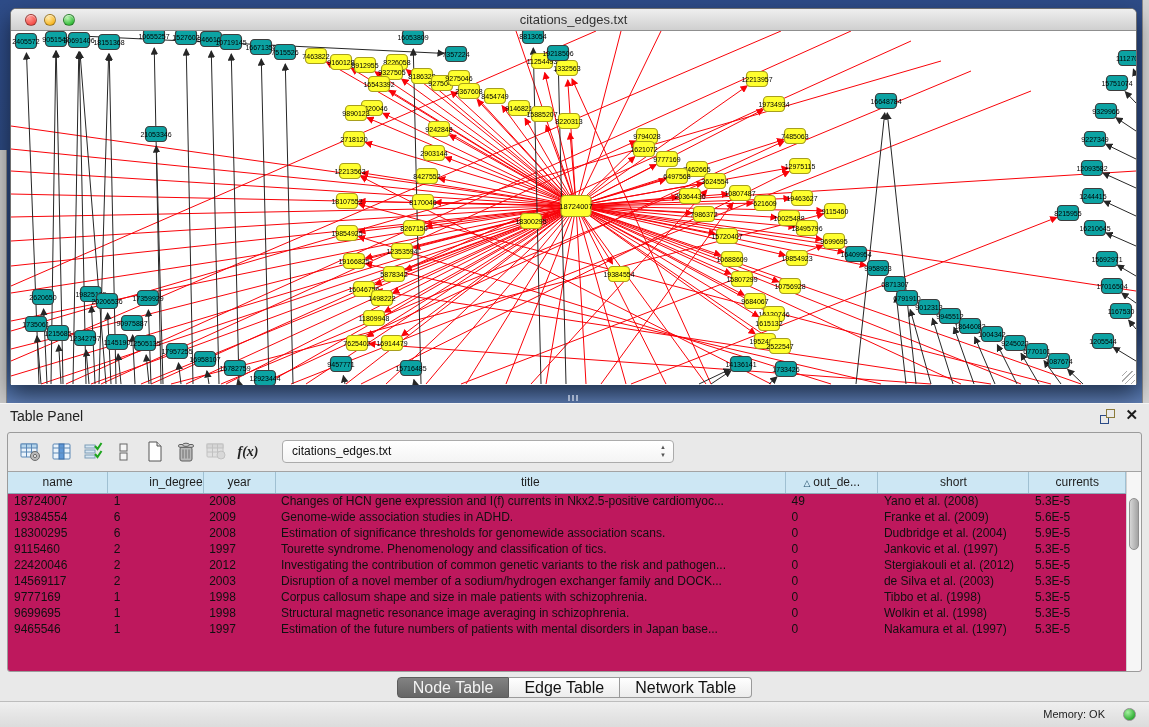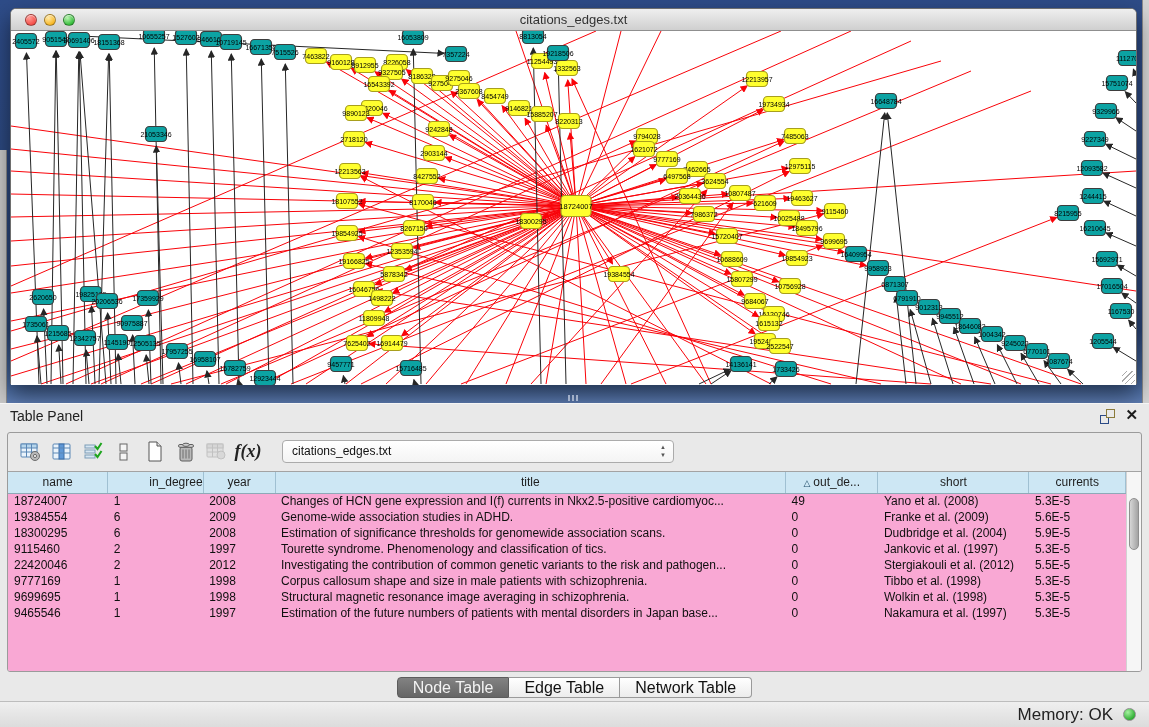--- a/index.html
+++ b/index.html
@@ -41,29 +41,29 @@
   .float-icon .sq1 { position:absolute; left:0; bottom:0; width:9px; height:9px; border:1px solid #2b4a86; background:#e9e9e9; }
   .float-icon .sq2 { position:absolute; right:0; top:0; width:9px; height:9px; border:1px solid #8a7a3a; background:#e9e9e9; }
   .close-icon { position:absolute; right:11px; top:2px; font-size:15px; font-weight:bold; color:#1b1b1b; cursor:default; }
 
   .panel-box { position:absolute; left:7px; right:7px; top:28px; height:240px;
     border:1px solid #9b9b9b; border-radius:3px; background:#e9e9e9; overflow:hidden; }
   .toolbar { height:37px; display:flex; align-items:center; padding-left:10px; }
   .tool-btn { width:26px; height:26px; margin-right:5px; display:flex; align-items:center;
     justify-content:center; border-radius:3px; }
   .tool-btn.fx { font-family:"Liberation Serif", serif; font-style:italic; font-weight:bold;
-    font-size:18px; color:#222; }
+    font-size:14px; color:#222; }
   .combo { margin-left:16px; width:392px; height:23px; background:linear-gradient(#ffffff,#f4f4f4);
     border:1px solid #ababab; border-radius:4px; position:relative; font-size:12px; color:#111; }
   .combo .val { position:absolute; left:9px; top:0; line-height:21px; }
   .combo .arrows { position:absolute; right:7px; top:2px; font-size:6px; line-height:8px;
     color:#555; text-align:center; }
 
   .table-wrap { position:absolute; left:0; right:0; top:38px; bottom:0;
-    background:#f9a8d4; border-top:1px solid #a3a3a3; }
+    background:#be185d; border-top:1px solid #a3a3a3; }
   table { border-collapse:collapse; table-layout:fixed; font-size:12px; width:1118px; }
   th { height:21px; background:#cde7f4; border-right:1px solid #9fc0d2;
     border-bottom:1px solid #8ea9b8; font-weight:normal; color:#1d1d1d; text-align:center;
     overflow:hidden; white-space:nowrap; }
   th .sort { font-size:9px; margin-right:3px; color:#1d4a66; }
   td { height:16px; padding:0 2px 0 6px; color:#101010; white-space:nowrap; overflow:hidden; }
   .vscroll { position:absolute; right:0; top:0; bottom:0; width:15px; background:#f6f6f6;
     border-left:1px solid #d2d2d2; }
   .vthumb { position:absolute; left:2px; right:2px; top:26px; height:52px; border-radius:6px;
     background:linear-gradient(90deg,#d6d6d6,#a3a3a3); border:1px solid #8f8f8f; }
@@ -71,21 +71,21 @@
   .tabs { position:absolute; left:0; right:0; top:273px; height:24px;
     display:flex; justify-content:center; }
   .seg { height:21px; line-height:20px; padding:0 15px; font-size:16px; color:#111;
     background:linear-gradient(#ffffff,#ececec); border:1px solid #9a9a9a; border-left:none; }
   .seg:first-child { border-left:1px solid #9a9a9a; border-radius:4px 0 0 4px; }
   .seg:last-child { border-radius:0 4px 4px 0; }
   .seg.active { background:linear-gradient(#828282,#666666); color:#f3f3f3; border-color:#5c5c5c; }
 
   .status-bar { position:absolute; left:0; bottom:0; width:100%; height:26px;
     background:linear-gradient(#efefef,#dcdcdc); border-top:1px solid #bdbdbd; }
-  .mem-label { position:absolute; right:36px; line-height:25px; font-size:17px; color:#222; }
+  .mem-label { position:absolute; right:44px; line-height:25px; font-size:11px; color:#222; }
   .mem-dot { position:absolute; right:13px; top:6px; width:13px; height:13px; border-radius:50%;
     border:1px solid #8f8f8f;
     background:radial-gradient(circle at 35% 30%, #a5f2a0, #2fae33 72%); }
 </style>
 </head>
 <body>
 
 <div id="stage">
 
   <div id="desktop">
@@ -935,20 +935,29 @@
               <tr>
                 <td>22420046</td>
                 <td>2</td>
                 <td>2012</td>
                 <td>Investigating the contribution of common genetic variants to the risk and pathogen...</td>
                 <td>0</td>
                 <td>Stergiakouli et al. (2012)</td>
                 <td>5.5E-5</td>
               </tr>
               <tr>
+                <td>14569117</td>
+                <td>2</td>
+                <td>2003</td>
+                <td>Disruption of a novel member of a sodium/hydrogen exchanger family and DOCK...</td>
+                <td>0</td>
+                <td>de Silva et al. (2003)</td>
+                <td>5.3E-5</td>
+              </tr>
+              <tr>
                 <td>9777169</td>
                 <td>1</td>
                 <td>1998</td>
                 <td>Corpus callosum shape and size in male patients with schizophrenia.</td>
                 <td>0</td>
                 <td>Tibbo et al. (1998)</td>
                 <td>5.3E-5</td>
               </tr>
               <tr>
                 <td>9699695</td>

